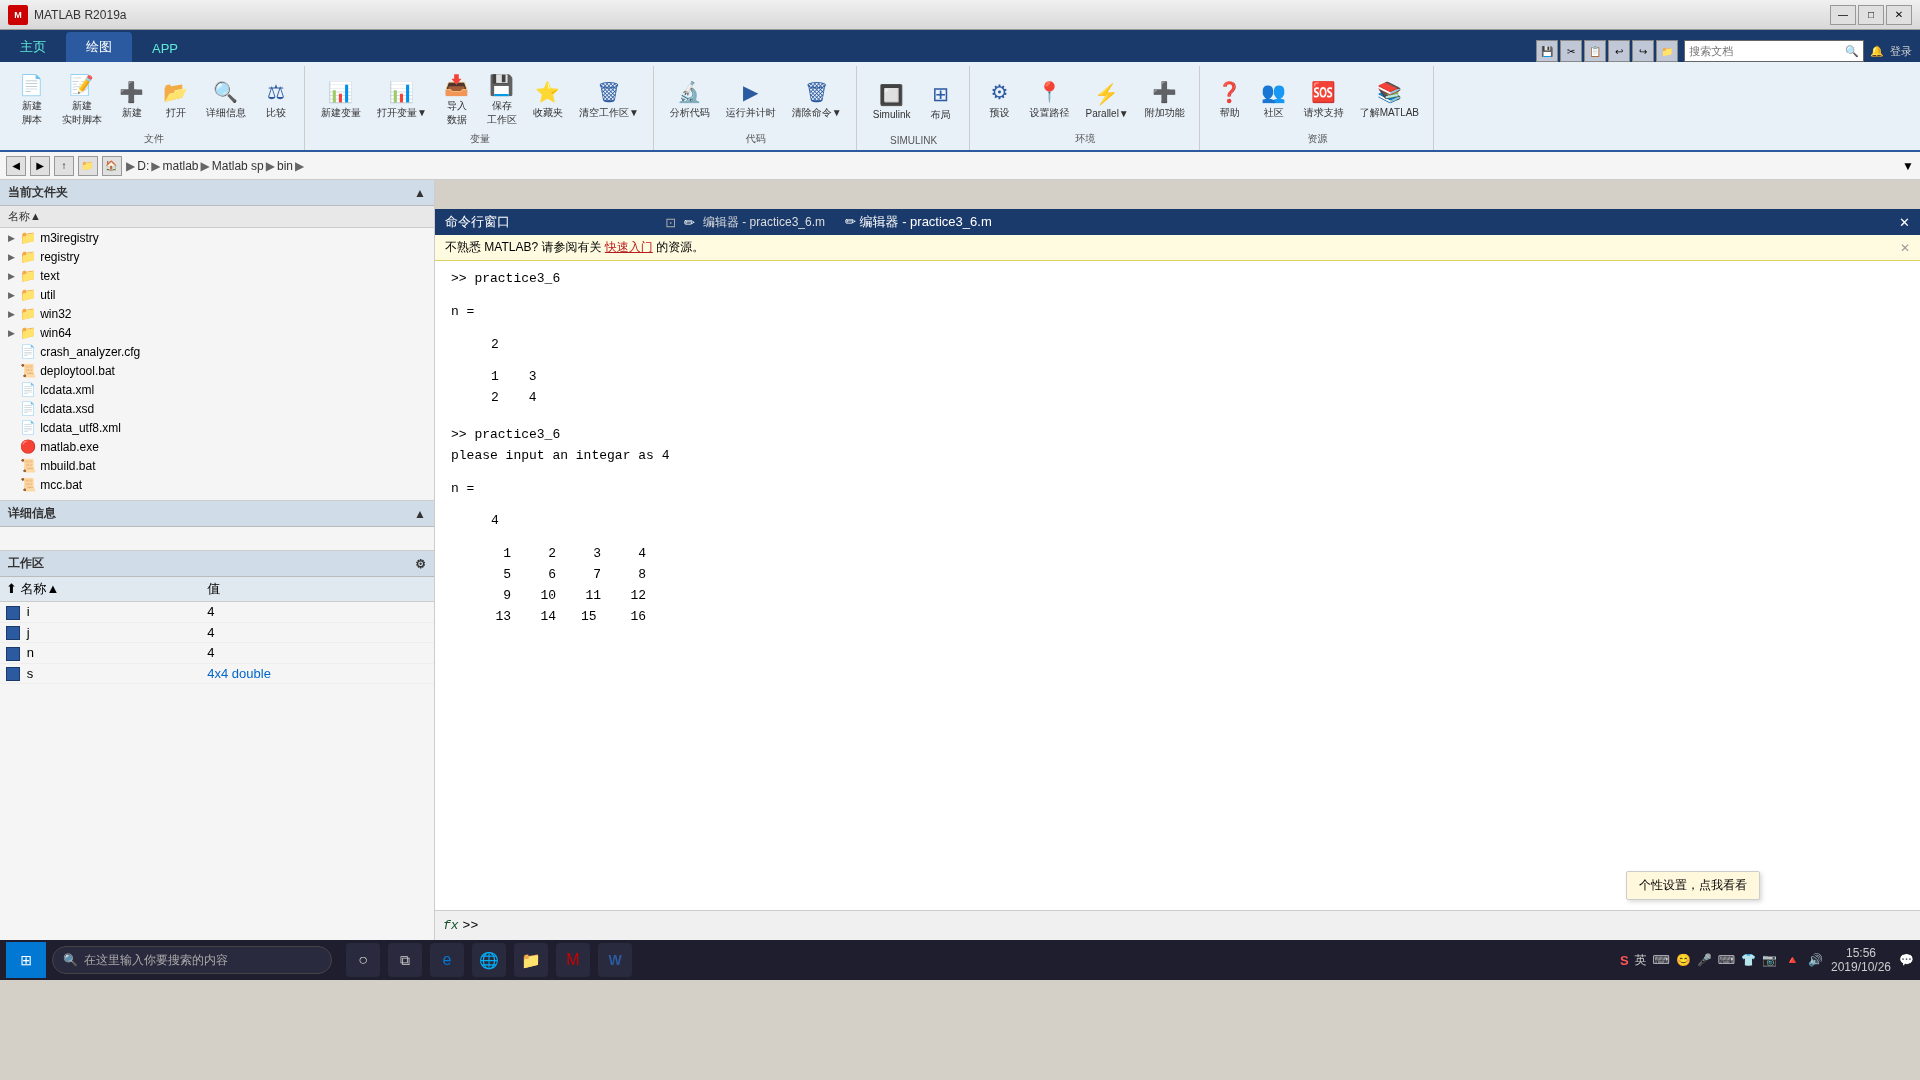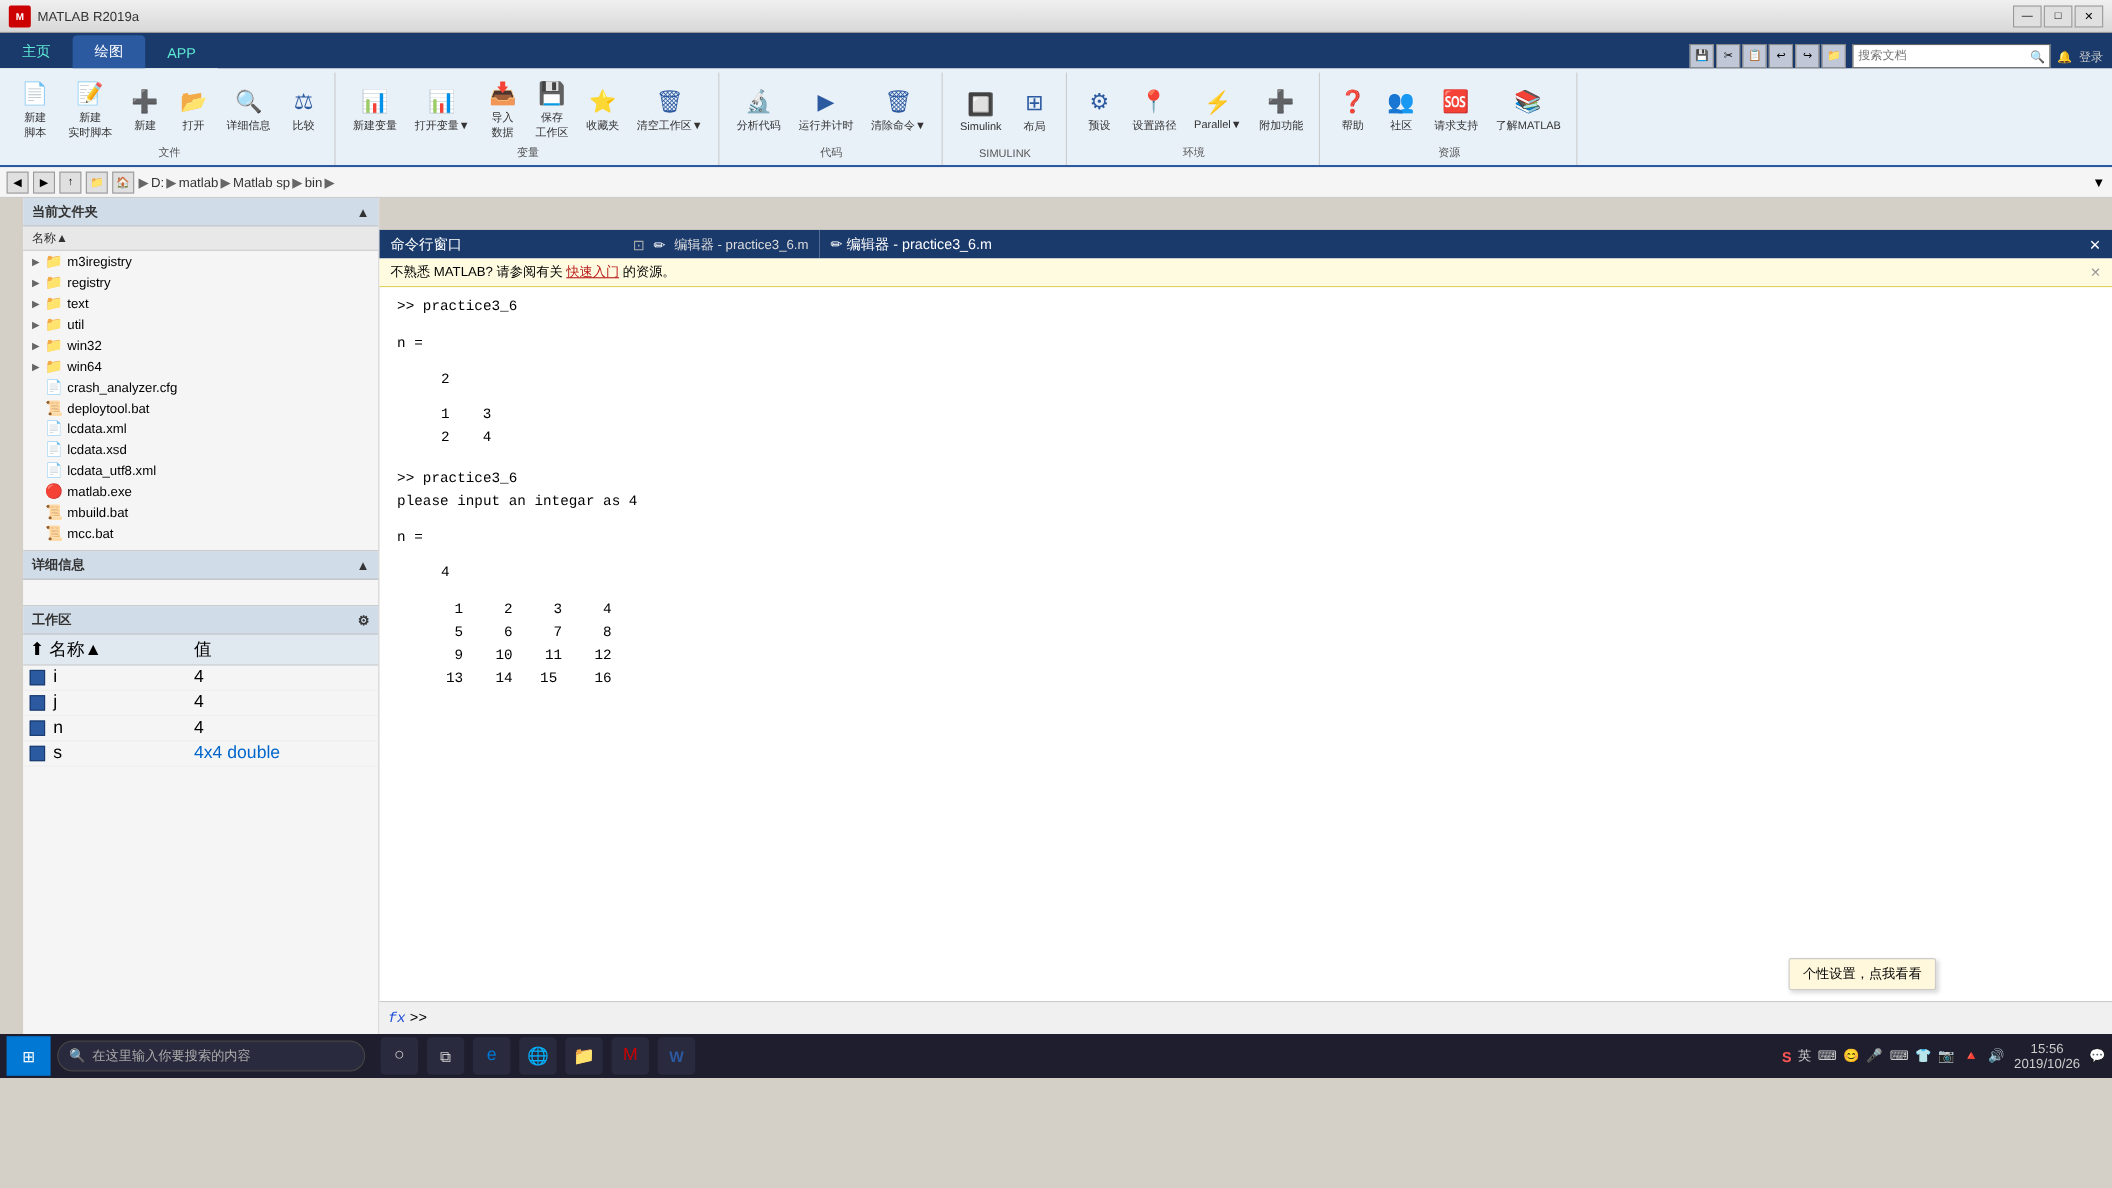--- a/index.html
+++ b/index.html
@@ -104,26 +104,25 @@
     }
     .address-path {
       display: flex; align-items: center; gap: 2px;
       font-size: 12px; color: #333;
     }
     .path-sep { color: #666; }
     .address-right { margin-left: auto; display: flex; align-items: center; gap: 4px; }
 
     
     .left-panel {
-      width: 324px;
+      width: 435px;
       background: #f5f5f5;
       border-right: 1px solid #ccc;
       display: flex;
       flex-direction: column;
-      margin-left: 21px;
     }
     .panel-header {
       background: #d0dce8;
       padding: 4px 8px;
       font-size: 12px;
       font-weight: bold;
       color: #333;
       border-bottom: 1px solid #bbb;
       display: flex;
       align-items: center;
@@ -160,21 +159,21 @@
       font-size: 12px;
       font-weight: bold;
       color: #333;
       border-bottom: 1px solid #bbb;
       display: flex;
       align-items: center;
       justify-content: space-between;
     }
     .workspace-table {
       width: 100%;
-      font-size: 16px;
+      font-size: 13px;
       border-collapse: collapse;
     }
     .workspace-table th {
       background: #e0e8f0;
       padding: 3px 6px;
       text-align: left;
       border-bottom: 1px solid #ccc;
       font-weight: normal;
     }
     .workspace-table td {
@@ -223,21 +222,21 @@
     .cmd-footer {
       height: 30px;
       background: #f0f0f0;
       border-top: 1px solid #ccc;
       display: flex;
       align-items: center;
       padding: 0 8px;
       font-family: 'Courier New', monospace;
       font-size: 13px;
     }
-    .fx-label { color: #1d4ed8; font-style: italic; margin-right: 4px; }
+    .fx-label { color: #14532d; font-style: italic; margin-right: 4px; }
 
     
     .status-bar {
       height: 40px;
       background: #1a1a2e;
       display: flex;
       align-items: center;
       padding: 0 8px;
       gap: 8px;
     }

